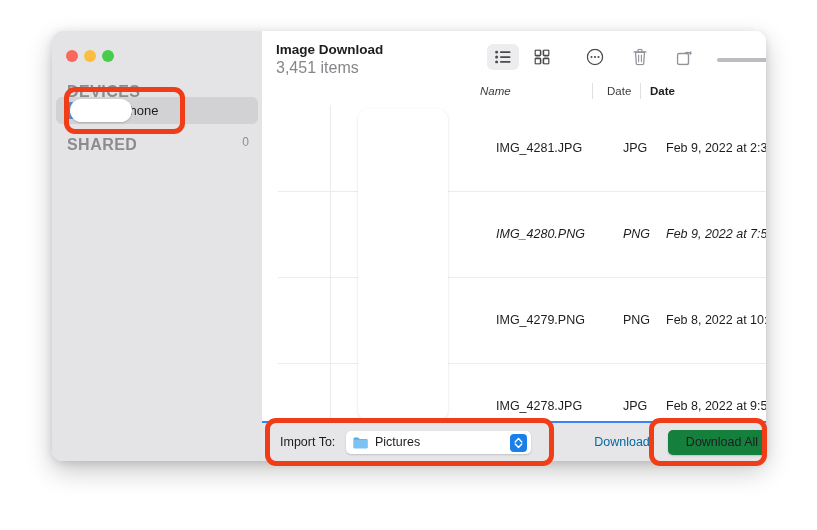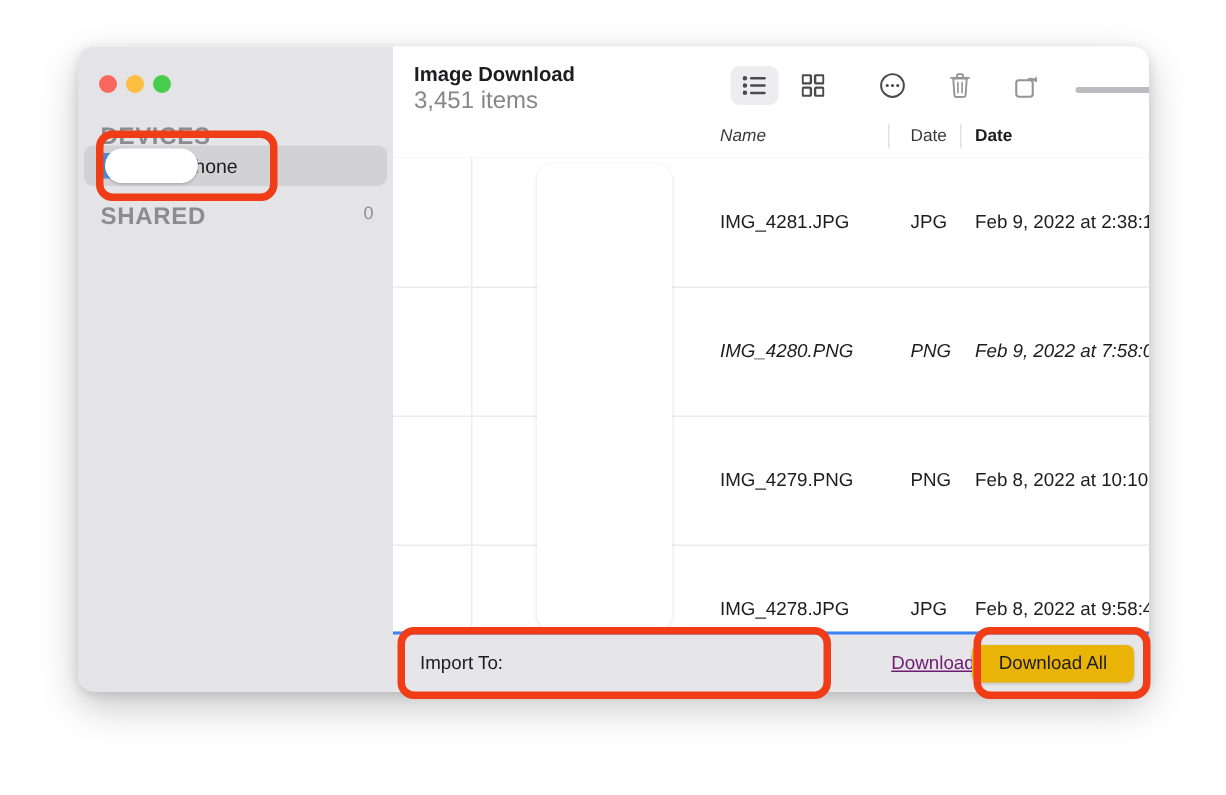--- a/index.html
+++ b/index.html
@@ -220,21 +220,21 @@
     position: absolute;
     left: 0;
     top: 74px;
     width: 504px;
     height: 356px;
     background: #ffffff;
     overflow: hidden;
   }
   .file-row {
     position: absolute;
-    left: 0;
+    left: 16px;
     width: 504px;
     height: 86px;
   }
   .file-row .row-sep {
     position: absolute;
     left: 0;
     top: 0;
     width: 504px;
     height: 1px;
     background: #ececee;
@@ -329,29 +329,28 @@
     top: 7px;
     height: 25px;
     border-radius: 5px;
     font-size: 12.5px;
     line-height: 25px;
     text-align: center;
   }
   #btn-download {
     left: 320px;
     width: 80px;
-    color: #701a75;
+    color: #0369a1;
     background: transparent;
-    text-decoration: underline;
   }
   #btn-download-all {
-    left: 386px;
+    left: 406px;
     width: 108px;
     color: #1d1d1f;
-    background: #eab308;
+    background: #15803d;
     box-shadow: 0 1px 2px rgba(0,0,0,0.17);
   }
 
   
   .anno {
     position: absolute;
     border: 5px solid #f03c17;
     border-radius: 11px;
     z-index: 40;
     pointer-events: none;
@@ -487,20 +486,33 @@
           <div class="cell cell-kind">JPG</div>
           <div class="cell cell-date">Feb 8, 2022 at 9:58:47</div>
         </div>
       </div>
 
       <div id="thumb-redaction"></div>
 
       <div id="bottombar">
         <div id="import-label">Import To:</div>
 
+        <div id="import-popup">
+          <svg id="folder-icon" viewBox="0 0 15 13">
+            <path d="M0.6 2.4a1 1 0 0 1 1-1h3.6l1.3 1.5h7a1 1 0 0 1 1 1v7.4a1 1 0 0 1-1 1H1.6a1 1 0 0 1-1-1z" fill="#54a9ea"></path>
+            <path d="M0.6 4.5a1 1 0 0 1 1-1h11.9a1 1 0 0 1 1 1v6.8a1 1 0 0 1-1 1H1.6a1 1 0 0 1-1-1z" fill="#7cc2f2"></path>
+          </svg>
+          <div id="import-value">Pictures</div>
+          <div id="stepper">
+            <svg width="11" height="12" viewBox="0 0 11 12">
+              <path d="M2.2 5L5.5 1.6 8.8 5" fill="none" stroke="#ffffff" stroke-width="1.4" stroke-linecap="round" stroke-linejoin="round"></path>
+              <path d="M2.2 7L5.5 10.4 8.8 7" fill="none" stroke="#ffffff" stroke-width="1.4" stroke-linecap="round" stroke-linejoin="round"></path>
+            </svg>
+          </div>
+        </div>
 
         <div class="bot-btn" id="btn-download">Download</div>
         <div class="bot-btn" id="btn-download-all">Download All</div>
       </div>
 
     </div>
   </div>
 
   <div class="anno" id="anno-device"></div>
   <div class="anno" id="anno-import"></div>

